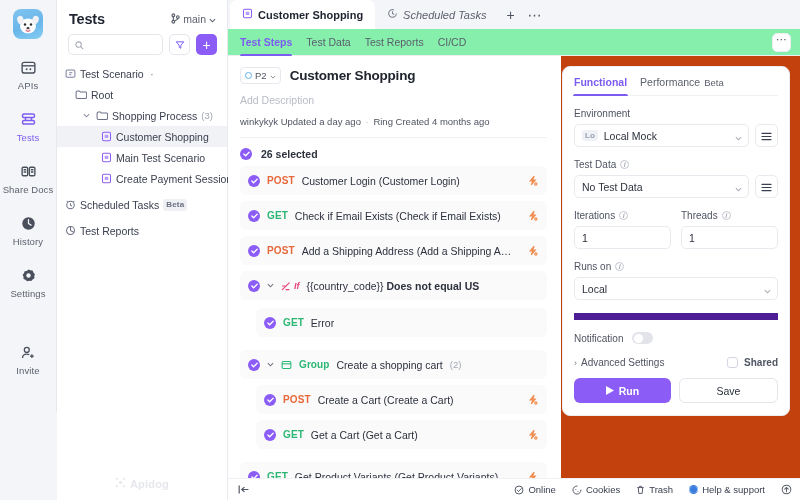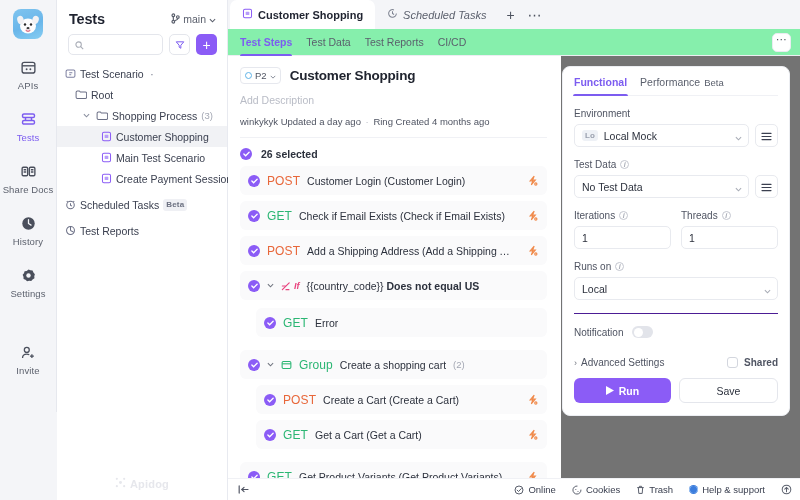--- a/index.html
+++ b/index.html
@@ -183,38 +183,38 @@
     display: flex; align-items: center; justify-content: center;
   }
   .cb svg { display:block; }
 
   .step {
     height: 29px; margin-top: 6px; border-radius: 6px;
     background: #fafafb; display: flex; align-items: center;
     padding: 0 9px 0 8px; gap: 7px; cursor: pointer;
   }
   .step.indent { margin-left: 16px; }
-  .meth { font-size: 12px; font-weight: 400; letter-spacing: .1px; }
+  .meth { font-size: 10px; font-weight: 700; letter-spacing: .1px; }
   .meth.post { color: #e8673a; }
   .meth.get { color: #2bb673; }
   .meth.group { color: #2bb673; }
   .step-name { font-size: 10.5px; color: #2c313d; white-space: nowrap; overflow: hidden; text-overflow: ellipsis; }
   .step-spacer { flex: 1; }
   .bolt { color: #f08a4b; display:flex; align-items:center; }
   .caret { color: #70747f; display: flex; align-items: center; }
   .ifbadge { display: flex; align-items: center; gap: 3px; }
   .if-txt { color: #e8437e; font-size: 9px; font-weight: 700; font-style: italic; }
   .cond { font-size: 10.5px; color: #2c313d; white-space: nowrap; }
   .cond .v { font-weight: 700; }
   .grp-count { font-size: 9.5px; color: #a3a7b3; }
 
   
   .rpanel {
     width: 239px; flex: 0 0 239px; padding: 10px 10px 0 1px;
-    background: #737373;
+    background: #c2410c;
   }
   .rcard {
     border: 1px solid #eceef2; border-radius: 8px; background: #fff;
     padding: 9px 11px 12px; height: 350px; display:flex; flex-direction:column;
   }
   .rtabs { display: flex; align-items: center; gap: 13px; border-bottom: 1px solid #f0f1f5; }
   .rtab {
     font-size: 10.5px; color: #5a5f6c; cursor: pointer; position: relative;
     padding-bottom: 7px; display:flex; align-items:center; gap:4px; white-space: nowrap;
   }
@@ -251,21 +251,21 @@
   }
   .twocol { display: flex; gap: 10px; }
   .twocol > div { flex: 1; min-width: 0; }
   .numinput {
     height: 23px; border: 1px solid #e8eaef; border-radius: 5px;
     display: flex; align-items: center; padding: 0 7px;
     font-size: 10.5px; color: #2c313d; background:#fff;
   }
   .notif-row {
     display: flex; align-items: center; gap: 9px; margin-top: 13px;
-    padding-top: 12px; border-top: 1px solid #4c1d95;
+    padding-top: 12px; border-top: 7px solid #4c1d95;
   }
   .notif-lbl { font-size: 10px; color: #4f5462; }
   .toggle {
     width: 21px; height: 12px; border-radius: 6px; background: #e2e4ea;
     position: relative; cursor: pointer;
   }
   .toggle .knob {
     position: absolute; top: 1.5px; left: 1.5px;
     width: 9px; height: 9px; border-radius: 50%; background: #fff;
   }

